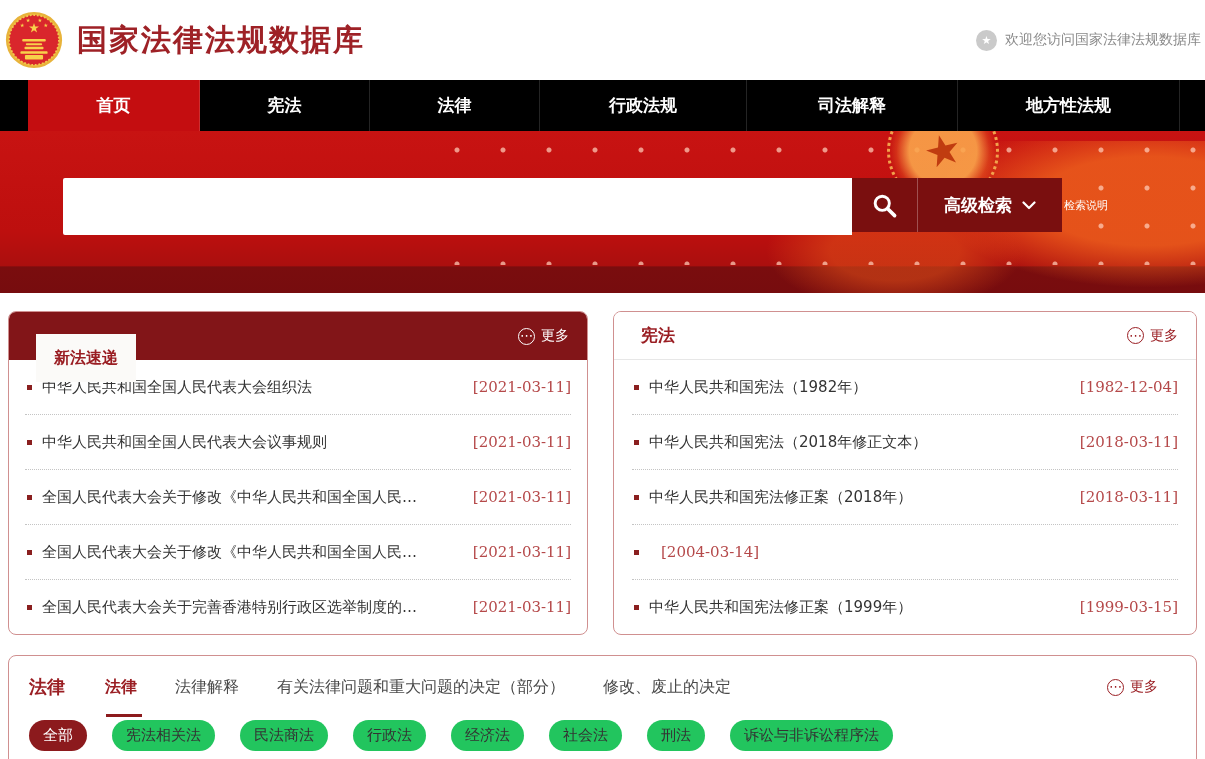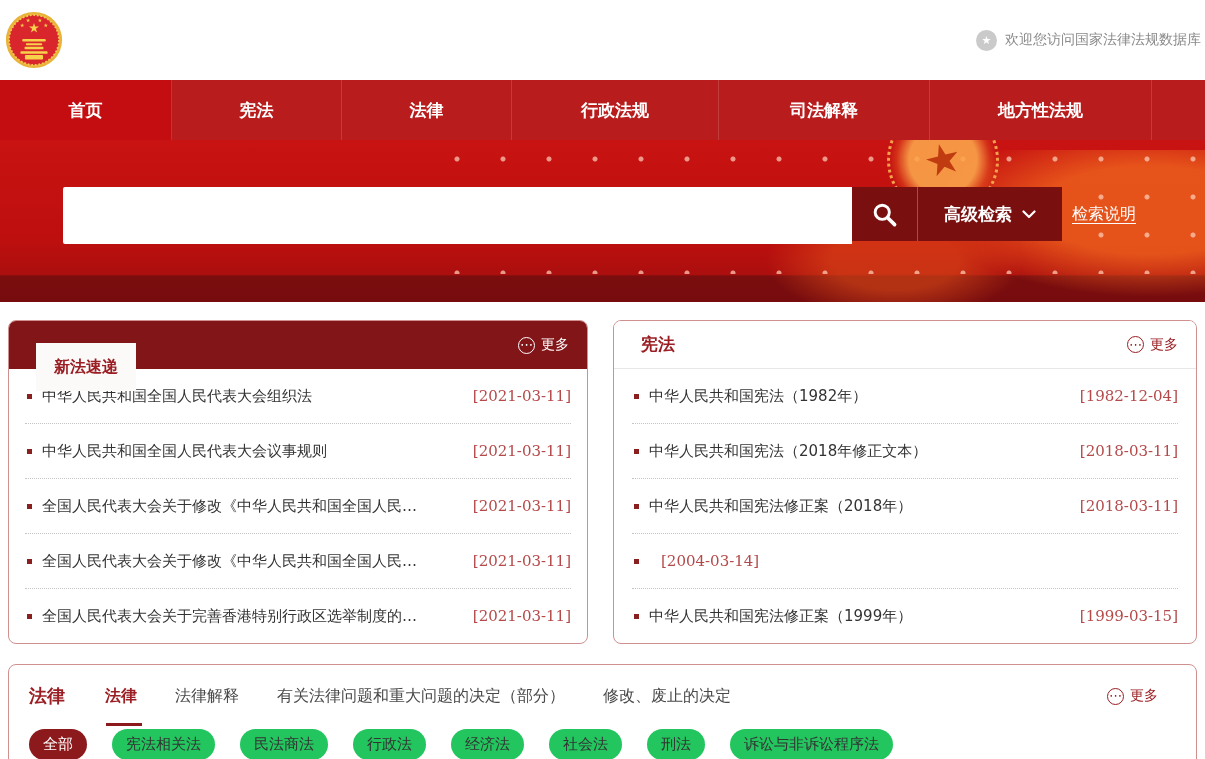--- a/index.html
+++ b/index.html
@@ -9,21 +9,21 @@
   
   .header { height:80px; display:flex; align-items:center; padding-left:5px; background:#fff; }
   .logo { width:58px; height:58px; flex:0 0 auto; cursor:pointer; }
   .site-title { margin-left:14px; font-size:30px; font-weight:bold; color:#9e2126; letter-spacing:2px; }
   .header-right { margin-left:auto; display:flex; align-items:center; gap:8px; padding-right:4px; }
   .welcome-star { width:21px; height:21px; border-radius:50%; background:#cacaca; color:#fff;
     display:inline-flex; align-items:center; justify-content:center; font-size:11px; line-height:1; }
   .welcome-text { font-size:14px; color:#8a8a8a; }
 
   
-  .nav { height:60px; background:#b91c1c; display:flex; }
+  .nav { height:51px; background:#000000; display:flex;padding-left:28px; }
   .nav-item { height:100%; display:flex; align-items:center; justify-content:center;
     color:#fff; font-size:17px; font-weight:bold; border-right:1px solid rgba(255,255,255,0.14); cursor:pointer; }
   .nav-item.active { background:#c40d10; }
   .nav-filler { flex:1; border-right:none; }
 
   
   .banner { position:relative; height:162px; overflow:hidden;
     background:linear-gradient(180deg,#c81312 0%, #bd0f0e 62%, #ab0f0e 83%, #7a0d0e 84%, #770c0e 100%); }
   .banner-dots { position:absolute; right:0; top:0; width:64%; height:83%; opacity:.8; pointer-events:none;
     background-image:radial-gradient(circle, rgba(255,205,185,.9) 0 2px, rgba(255,205,185,0) 3px);
@@ -38,22 +38,22 @@
     display:flex; align-items:center; justify-content:center; }
   .banner-emblem .emblem-star { color:#c03c10; font-size:42px; transform:rotate(-14deg); line-height:1; }
 
   .search-bar { position:absolute; left:63px; top:47px; height:54px; display:flex; align-items:stretch; }
   .search-input { width:789px; height:57px; border:none; outline:none; background:#fff;
     font-size:17px; padding:0 14px; border-radius:2px 0 0 2px; }
   .search-btn { width:65px; background:#7a0f0f; display:flex; align-items:center; justify-content:center; cursor:pointer; }
   .advanced-btn { width:145px; background:#7a0f0f; border-left:1px solid rgba(255,255,255,.28);
     display:flex; align-items:center; justify-content:center; gap:10px; color:#fff;
     font-size:17px; font-weight:bold; cursor:pointer; }
-  .help-link { align-self:center; margin-left:10px; color:#fff; font-size:16px;
-    text-decoration:underline; text-underline-offset:4px; cursor:pointer; }
+  .help-link { align-self:center; margin-left:2px; color:#fff; font-size:11px;
+    text-underline-offset:4px; cursor:pointer; }
 
   
   .panels-row { display:flex; margin:18px 8px 0 8px; gap:25px; }
   .panel { background:#fff; border:1px solid #d09090; border-radius:8px; position:relative; overflow:hidden; }
   .panel-left  { width:580px; height:324px; }
   .panel-right { width:584px; height:324px; }
 
   .panel-left .panel-head { height:48px; background:#821518; display:flex; align-items:center; }
   .panel-left .head-tab { position:absolute; left:27px; top:22px; width:100px; height:48px; background:#fbfaf8;
     display:flex; align-items:center; justify-content:center; font-size:16px; font-weight:bold; color:#9a1e23; z-index:2; }
@@ -99,20 +99,21 @@
     <path d="M0,-10 L2.245,-3.09 L9.511,-3.09 L3.633,1.181 L5.878,8.09 L0,3.82 L-5.878,8.09 L-3.633,1.181 L-9.511,-3.09 L-2.245,-3.09 Z" fill="#f8d14a" transform="translate(19,16) scale(0.24)"></path>
     <path d="M0,-10 L2.245,-3.09 L9.511,-3.09 L3.633,1.181 L5.878,8.09 L0,3.82 L-5.878,8.09 L-3.633,1.181 L-9.511,-3.09 L-2.245,-3.09 Z" fill="#f8d14a" transform="translate(25.5,10.5) scale(0.24)"></path>
     <path d="M0,-10 L2.245,-3.09 L9.511,-3.09 L3.633,1.181 L5.878,8.09 L0,3.82 L-5.878,8.09 L-3.633,1.181 L-9.511,-3.09 L-2.245,-3.09 Z" fill="#f8d14a" transform="translate(38.5,10.5) scale(0.24)"></path>
     <path d="M0,-10 L2.245,-3.09 L9.511,-3.09 L3.633,1.181 L5.878,8.09 L0,3.82 L-5.878,8.09 L-3.633,1.181 L-9.511,-3.09 L-2.245,-3.09 Z" fill="#f8d14a" transform="translate(45,16) scale(0.24)"></path>
     <rect x="19" y="31" width="26" height="2.6" rx="1" fill="#f8d14a"></rect>
     <rect x="23" y="35.5" width="18" height="2.2" rx="1" fill="#f8d14a"></rect>
     <rect x="21.5" y="39.5" width="21" height="2.6" rx="1" fill="#f8d14a"></rect>
     <rect x="17" y="44.5" width="30" height="2.8" rx="1" fill="#f8d14a"></rect>
     <rect x="22" y="48.5" width="20" height="5" rx="1" fill="#f8d14a"></rect>
   </svg>
+  <div class="site-title">国家法律法规数据库</div>
   <div class="header-right">
     <span class="welcome-star">
         <span>★</span>
       </span>
     <span class="welcome-text">欢迎您访问国家法律法规数据库</span>
   </div>
 </div>
 
 <div class="nav">
   <div class="nav-item active" style="width:172px">首页</div>

